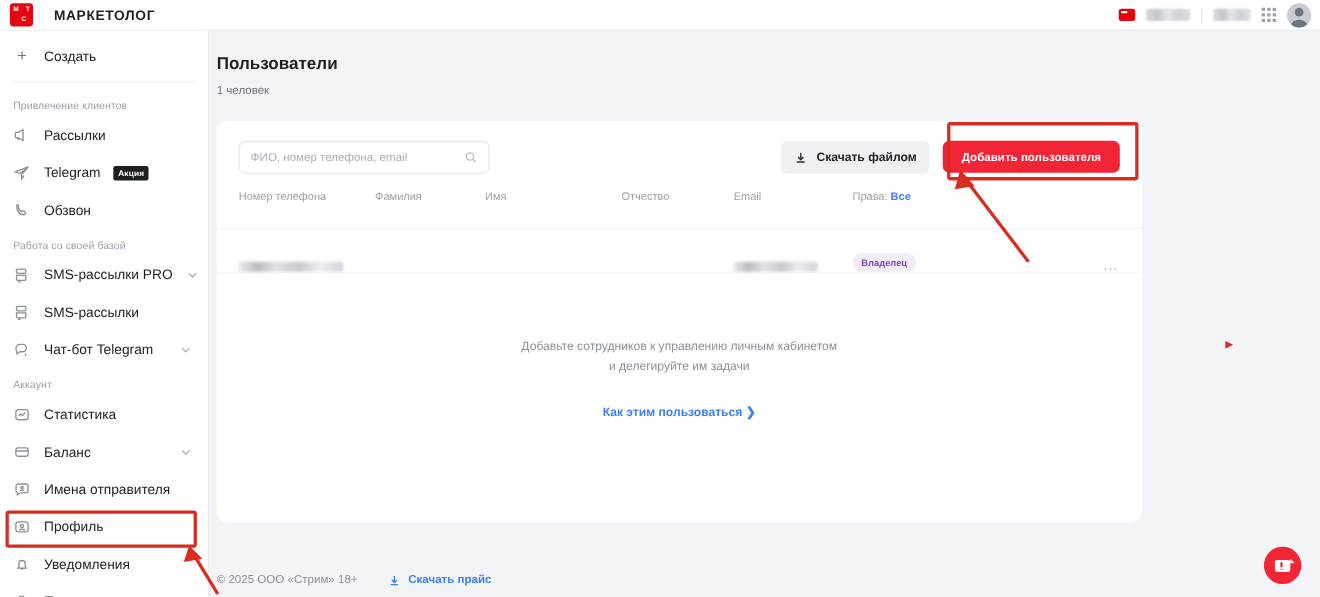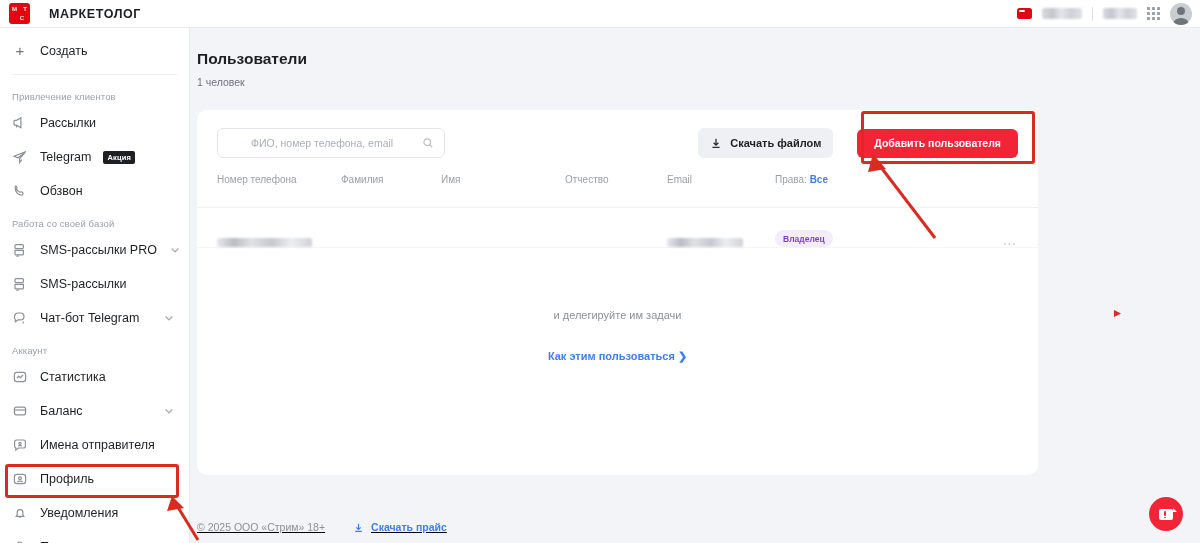--- a/index.html
+++ b/index.html
@@ -100,27 +100,27 @@
     position: absolute; top: 82px; left: 7px; width: 841px; height: 365px;
     background: #fff; border-radius: 10px;
   }
   .card-top { display: flex; align-items: center; padding: 18px 20px 0 20px; }
   .search {
     width: 228px; height: 30px; border: 1px solid #e2e5e9; border-radius: 6px;
     display: flex; align-items: center; padding: 0 10px; background: #fff;
   }
   .search input {
     border: 0; outline: 0; flex: 1; font-size: 10.5px; color: #1d2023;
-    font-family: "Liberation Sans", sans-serif; background: transparent; margin-left: 23px;
+    font-family: "Liberation Sans", sans-serif; background: transparent;
   }
   .search input::placeholder { color: #a9aeb5; }
   .search .mag { color: #b9bec5; }
   .search .mag svg { display: block; width: 12px; height: 12px; }
 
-  .top-actions { margin-left: auto; display: flex; align-items: center; gap: 24px; }
+  .top-actions { margin-left: auto; display: flex; gap: 12px; }
   .btn-dl {
     display: flex; align-items: center; gap: 8px; height: 30px; padding: 0 12px;
     background: #eef0f4; border-radius: 6px; font-size: 11px; color: #1d2023;
     font-weight: bold; cursor: pointer; border: 0; font-family: "Liberation Sans", sans-serif;
   }
   .btn-dl .dlico { color: #2b2f34; }
   .btn-dl .dlico svg { display: block; width: 12px; height: 12px; }
   .btn-add {
     height: 29px; padding: 0 17px; background: #f22537; border: 0; border-radius: 6px;
     color: #fff; font-size: 10.5px; font-weight: bold; cursor: pointer;
@@ -152,21 +152,21 @@
   .pill-owner {
     display: inline-block; background: #f3ecfb; color: #7b43c4; font-size: 8.5px;
     font-weight: bold; padding: 3.5px 8px; border-radius: 9px;
   }
   .dots { margin-left: auto; color: #b9bec5; font-size: 14px; letter-spacing: 1.5px; cursor: pointer; line-height: 1;}
 
   .empty { text-align: center; margin-top: 58px; }
   .empty p { font-size: 11px; color: #8b9199; line-height: 18px; }
   .empty a { display: inline-block; margin-top: 26px; font-size: 11px; color: #3c7ff0; font-weight: bold; text-decoration: none; cursor: pointer; }
 
-  .footer { position: absolute; left: 7px; bottom: 10px; display: flex; align-items: center; gap: 28px; text-decoration: underline; }
+  .footer { position: absolute; left: 7px; bottom: 10px; display: flex; align-items: center; gap: 28px; }
   .footer .cp { font-size: 10.5px; color: #8b9199; }
   .footer .price { display: flex; align-items: center; gap: 7px; font-size: 10.5px; color: #3c7ff0; font-weight: bold; cursor: pointer; }
   .footer .price svg { width: 11px; height: 11px; display: block; }
 
   
   .fab {
     position: absolute; right: 17px; bottom: 12px; width: 34px; height: 34px;
     border-radius: 50%; background: #f22537; display: flex; align-items: center;
     justify-content: center; cursor: pointer;
   }
@@ -410,20 +410,21 @@
         <div class="c-email">
           <div class="blur-cell" style="width:76px"></div>
         </div>
         <div class="c-rights">
           <span class="pill-owner">Владелец</span>
         </div>
         <div class="dots">…</div>
       </div>
 
       <div class="empty">
+        <p>Добавьте сотрудников к управлению личным кабинетом</p>
         <p>и делегируйте им задачи</p>
         <a>Как этим пользоваться  ❯</a>
       </div>
     </div>
 
     <div class="footer">
       <div class="cp">© 2025 ООО «Стрим» 18+</div>
       <div class="price">
         <span>
             <svg viewBox="0 0 12 12" fill="none" stroke="currentColor" stroke-width="1.3">

